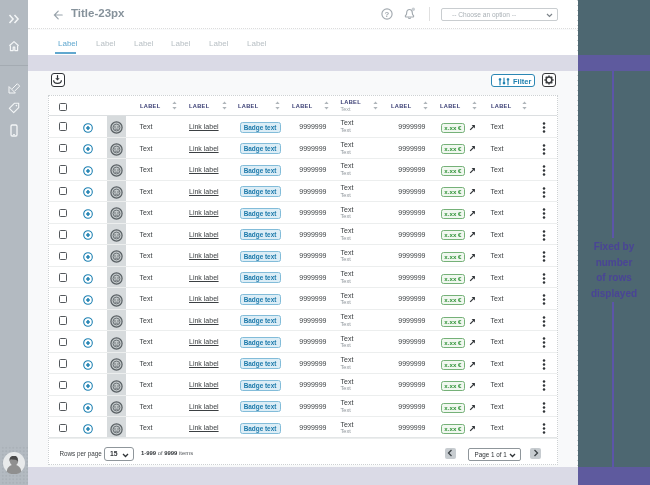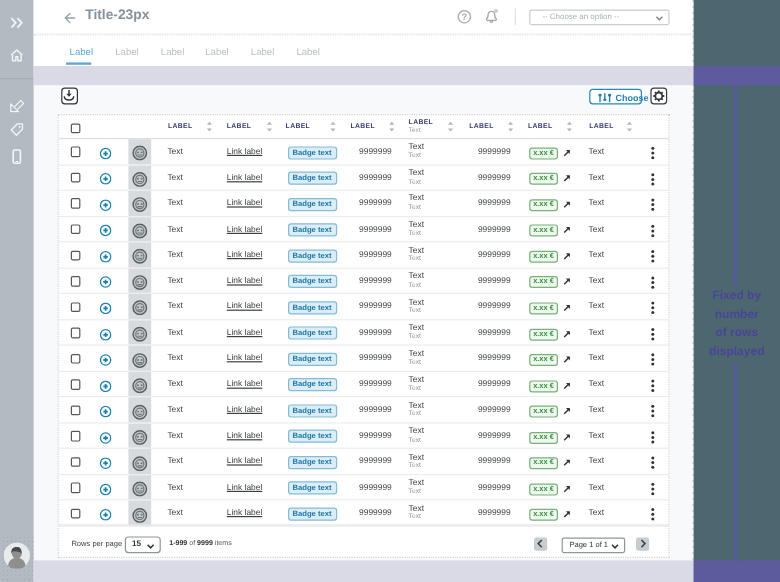--- a/index.html
+++ b/index.html
@@ -163,21 +163,21 @@
     <svg width="12" height="9" viewBox="0 0 12 9" style="position:absolute;left:6px;top:2px">
       <g stroke="#1f81b0" stroke-width="1.15">
         <path d="M2 1.8v6.4M6 0.8v6.4M10 1.8v6.4"></path>
       </g>
       <g fill="#1f81b0">
         <rect x="0.7" y="1.2" width="2.6" height="2.2" rx="1"></rect>
         <rect x="4.7" y="5" width="2.6" height="2.2" rx="1"></rect>
         <rect x="8.7" y="1.2" width="2.6" height="2.2" rx="1"></rect>
       </g>
     </svg>
-    <span>Choose</span>
+    <span>Filter</span>
   </div>
 <div id="gear" class="abs">
     <svg width="12" height="12" viewBox="0 0 12 12" style="position:absolute;left:-0.2px;top:-0.2px">
       <g stroke="#37393b" stroke-width="1.5" fill="none">
         <circle cx="6" cy="6" r="2.9"></circle>
         <path d="M6 1.4v1.4M6 9.2v1.4M1.4 6h1.4M9.2 6h1.4M2.75 2.75l1 1M8.25 8.25l1 1M9.25 2.75l-1 1M3.75 8.25l-1 1"></path>
       </g>
       <circle cx="6" cy="6" r="1.1" fill="#fff"></circle>
     </svg>
   </div>

